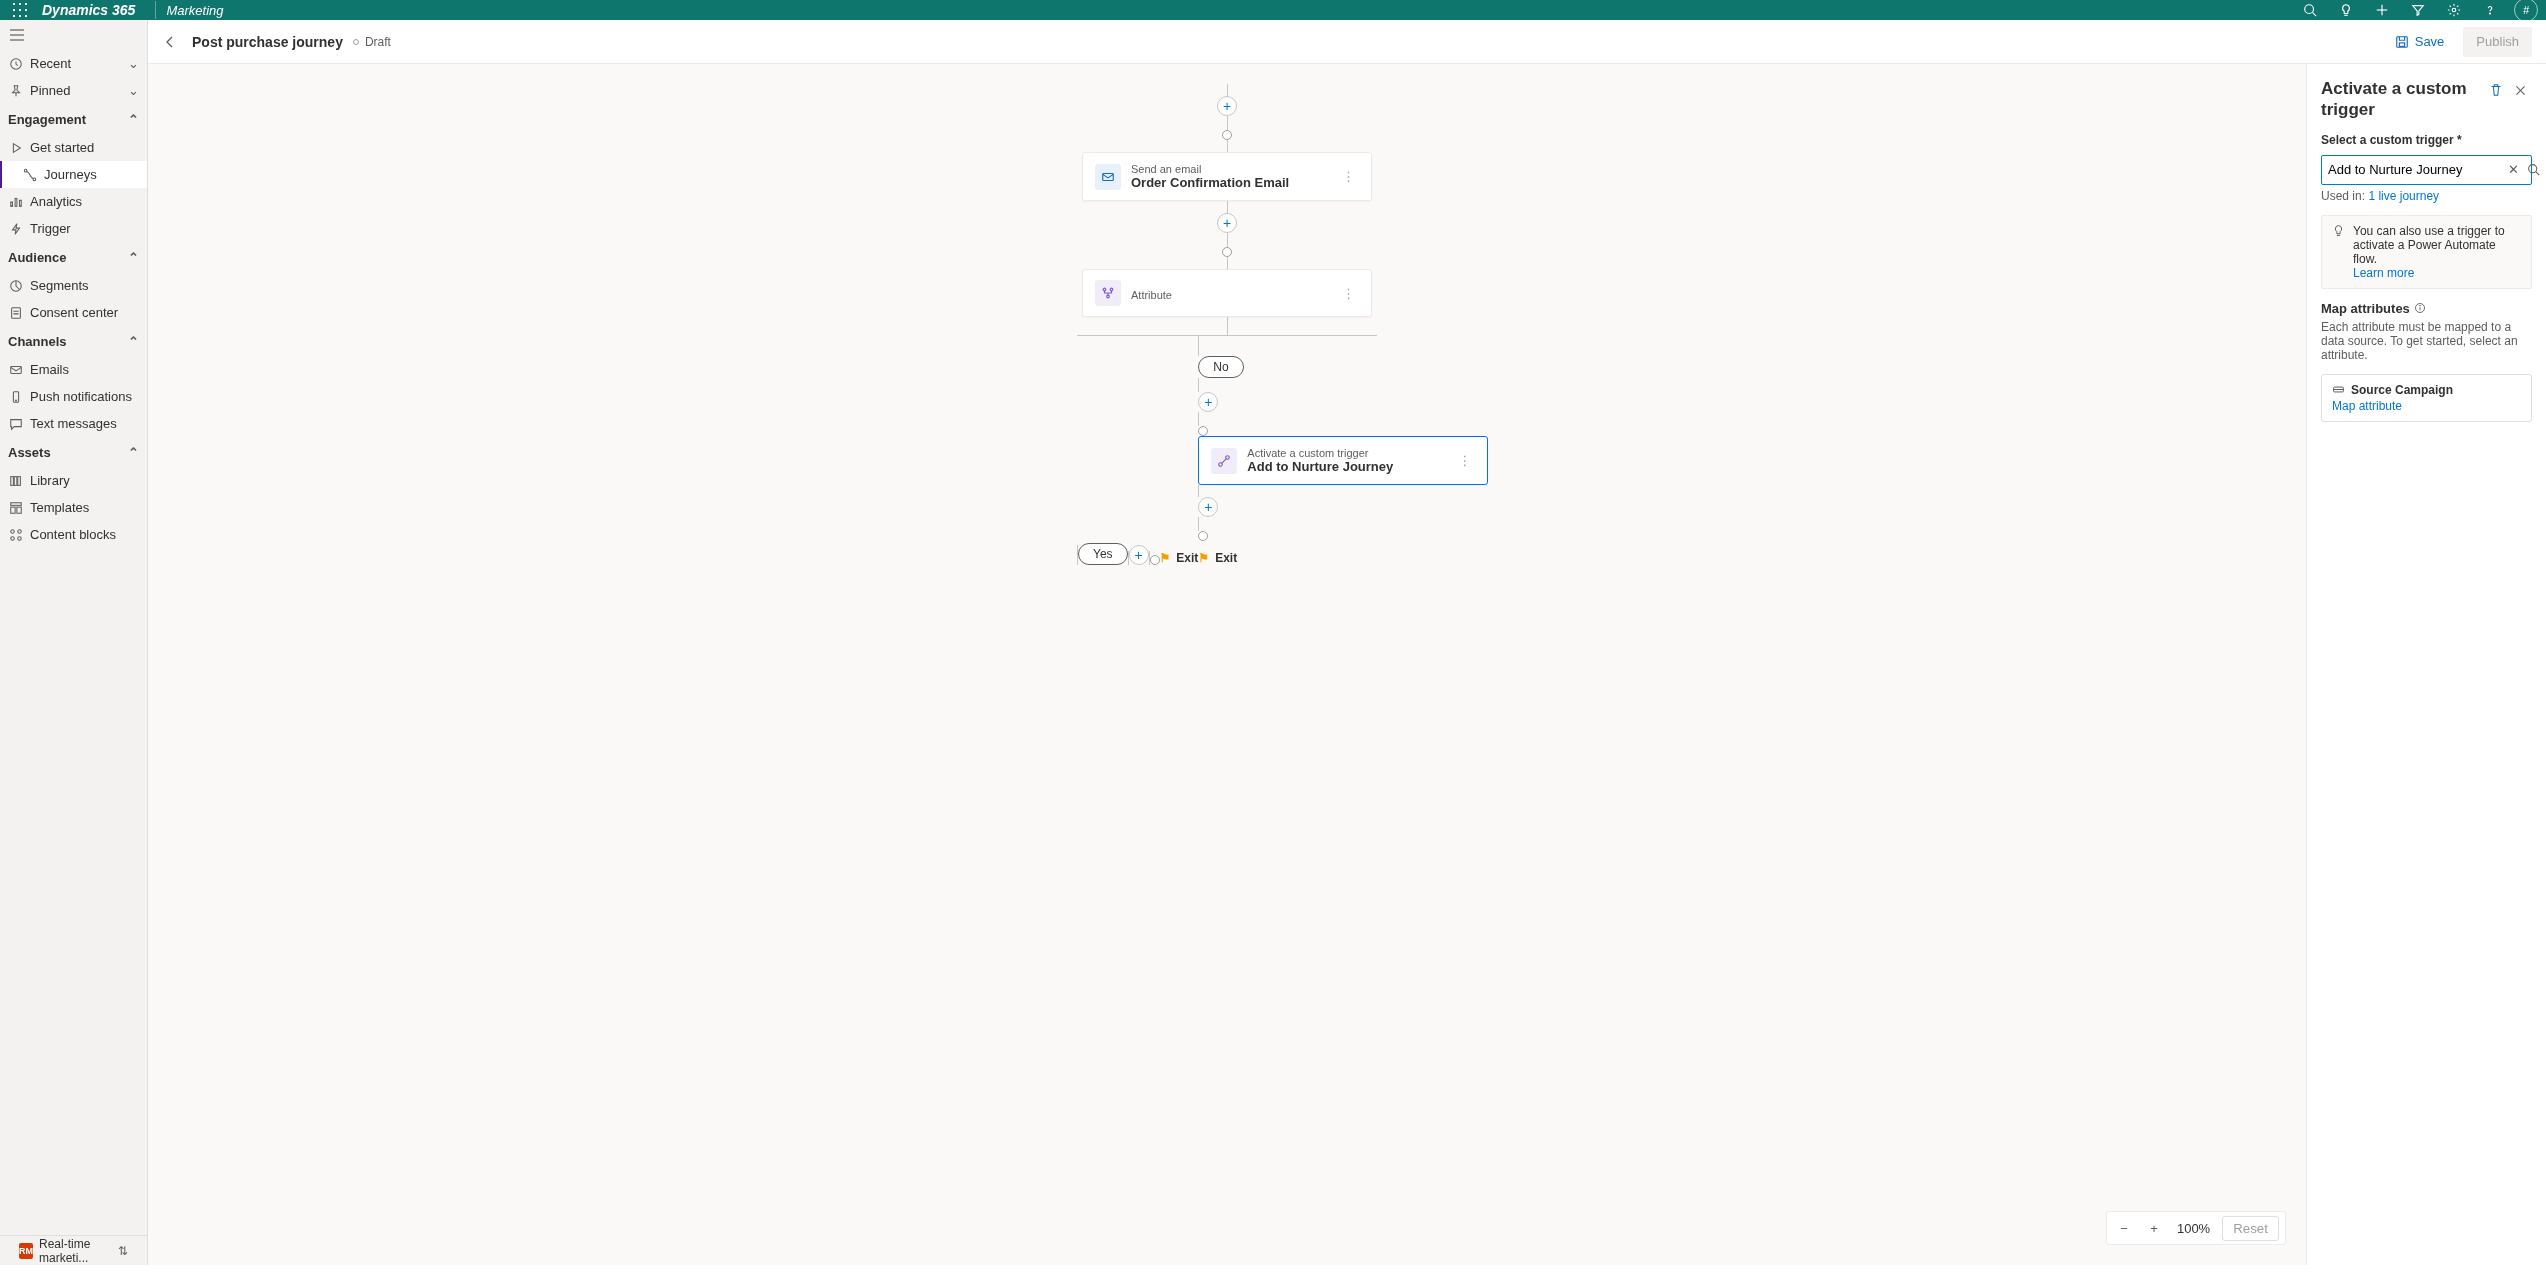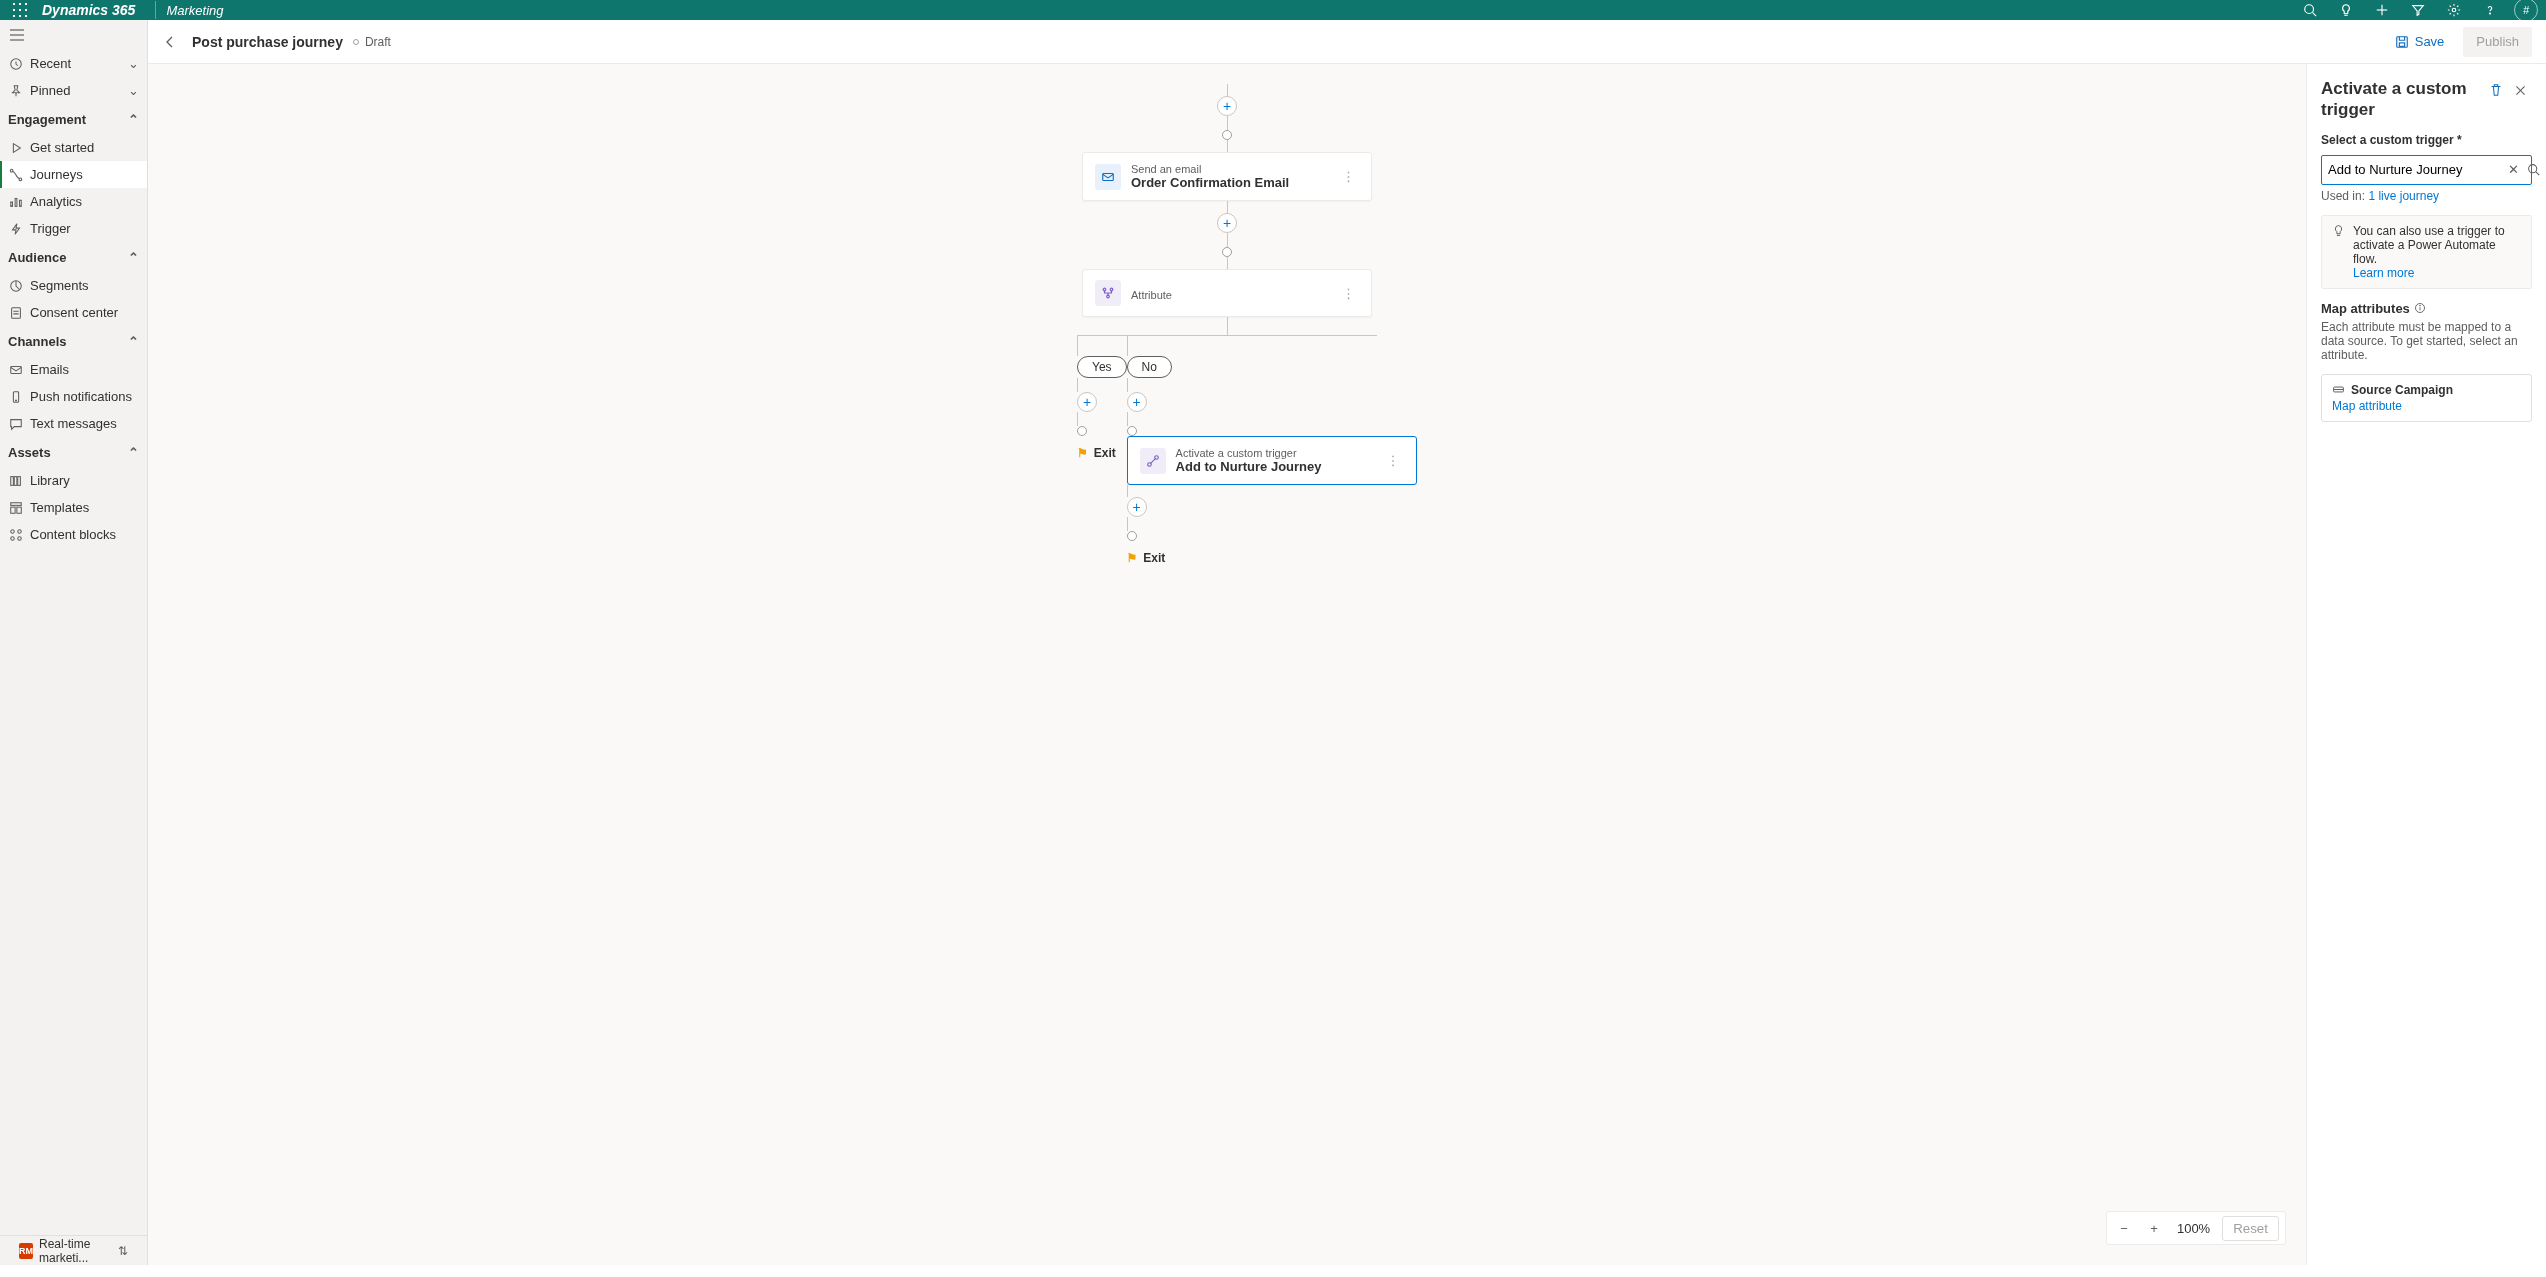--- a/index.html
+++ b/index.html
@@ -14,21 +14,21 @@
 .appbar .spacer { flex: 1; }
 .appbar .icon-btn { width: 36px; height: 32px; display: flex; align-items: center; justify-content: center; cursor: pointer; }
 .appbar .avatar { width: 24px; height: 24px; border: 1px solid rgba(255,255,255,0.6); border-radius: 50%; display: flex; align-items: center; justify-content: center; font-size: 11px; margin-left: 6px; }
 
 .main { display: flex; height: calc(100vh - 32px); }
 
 
 .sidenav { width: 148px; background: #f3f2f1; border-right: 1px solid #e1dfdd; display: flex; flex-direction: column; font-size: 13px; overflow-y:auto; }
 .sidenav .toggle { height: 30px; display:flex; align-items:center; padding: 0 10px; }
 .sidenav .nav-item { height: 27px; display:flex; align-items:center; padding: 0 8px; cursor:pointer; }
-.sidenav .nav-item.selected { background: #fff; font-weight:400; border-left: 2px solid #15803d; padding-left:6px; }
+.sidenav .nav-item.selected { background: #fff; font-weight:400; border-left: 2px solid #4c1d95; padding-left:20px; }
 .sidenav .nav-item .ico { width:16px; height:16px; margin-right:6px; display:flex; align-items:center; justify-content:center; color:#605e5c; }
 .sidenav .section-head { height: 30px; display:flex; align-items:center; padding: 0 8px; font-weight:600; color:#323130; cursor:pointer; }
 .sidenav .section-head .chev { margin-left:auto; color:#605e5c; }
 .sidenav .bottom { margin-top:auto; border-top:1px solid #e1dfdd; height:30px; display:flex; align-items:center; padding:0 19px; font-size:12px; }
 .sidenav .bottom .sq { width:16px; height:16px; background:#d83b01; color:white; font-size:9px; font-weight:600; display:flex; align-items:center; justify-content:center; margin-right:6px; border-radius:2px;}
 .sidenav .bottom .chev-ud { margin-left:auto; color:#605e5c; }
 
 
 .content { flex:1; display:flex; flex-direction:column; background:#faf9f8; overflow:hidden; }
 .cmdbar { height:44px; background:#fff; border-bottom:1px solid #edebe9; display:flex; align-items:center; padding:0 14px; }
@@ -389,21 +389,21 @@
             <div class="more">⋮</div>
           </div>
           <div class="connector" style="height:18px;"></div>
 
           <div style="position:relative; width:300px; height:1px;">
             <div class="branch-h" style="position:absolute; left:0; right:0; top:0;"></div>
           </div>
 
           <div style="display:flex; width:300px; justify-content:space-between;">
 
-            <div style="display:flex; flex-direction:column; align-items:flex-start;">
+            <div style="display:flex; flex-direction:row; align-items:flex-end;">
               <div class="connector" style="height:20px;"></div>
               <div class="pill">Yes</div>
               <div class="connector h14"></div>
               <div class="addbtn">+</div>
               <div class="connector h14"></div>
               <div class="endcircle"></div>
               <div class="exit-row">
                 <span class="flag">⚑</span>
                 <span>Exit</span>
               </div>

